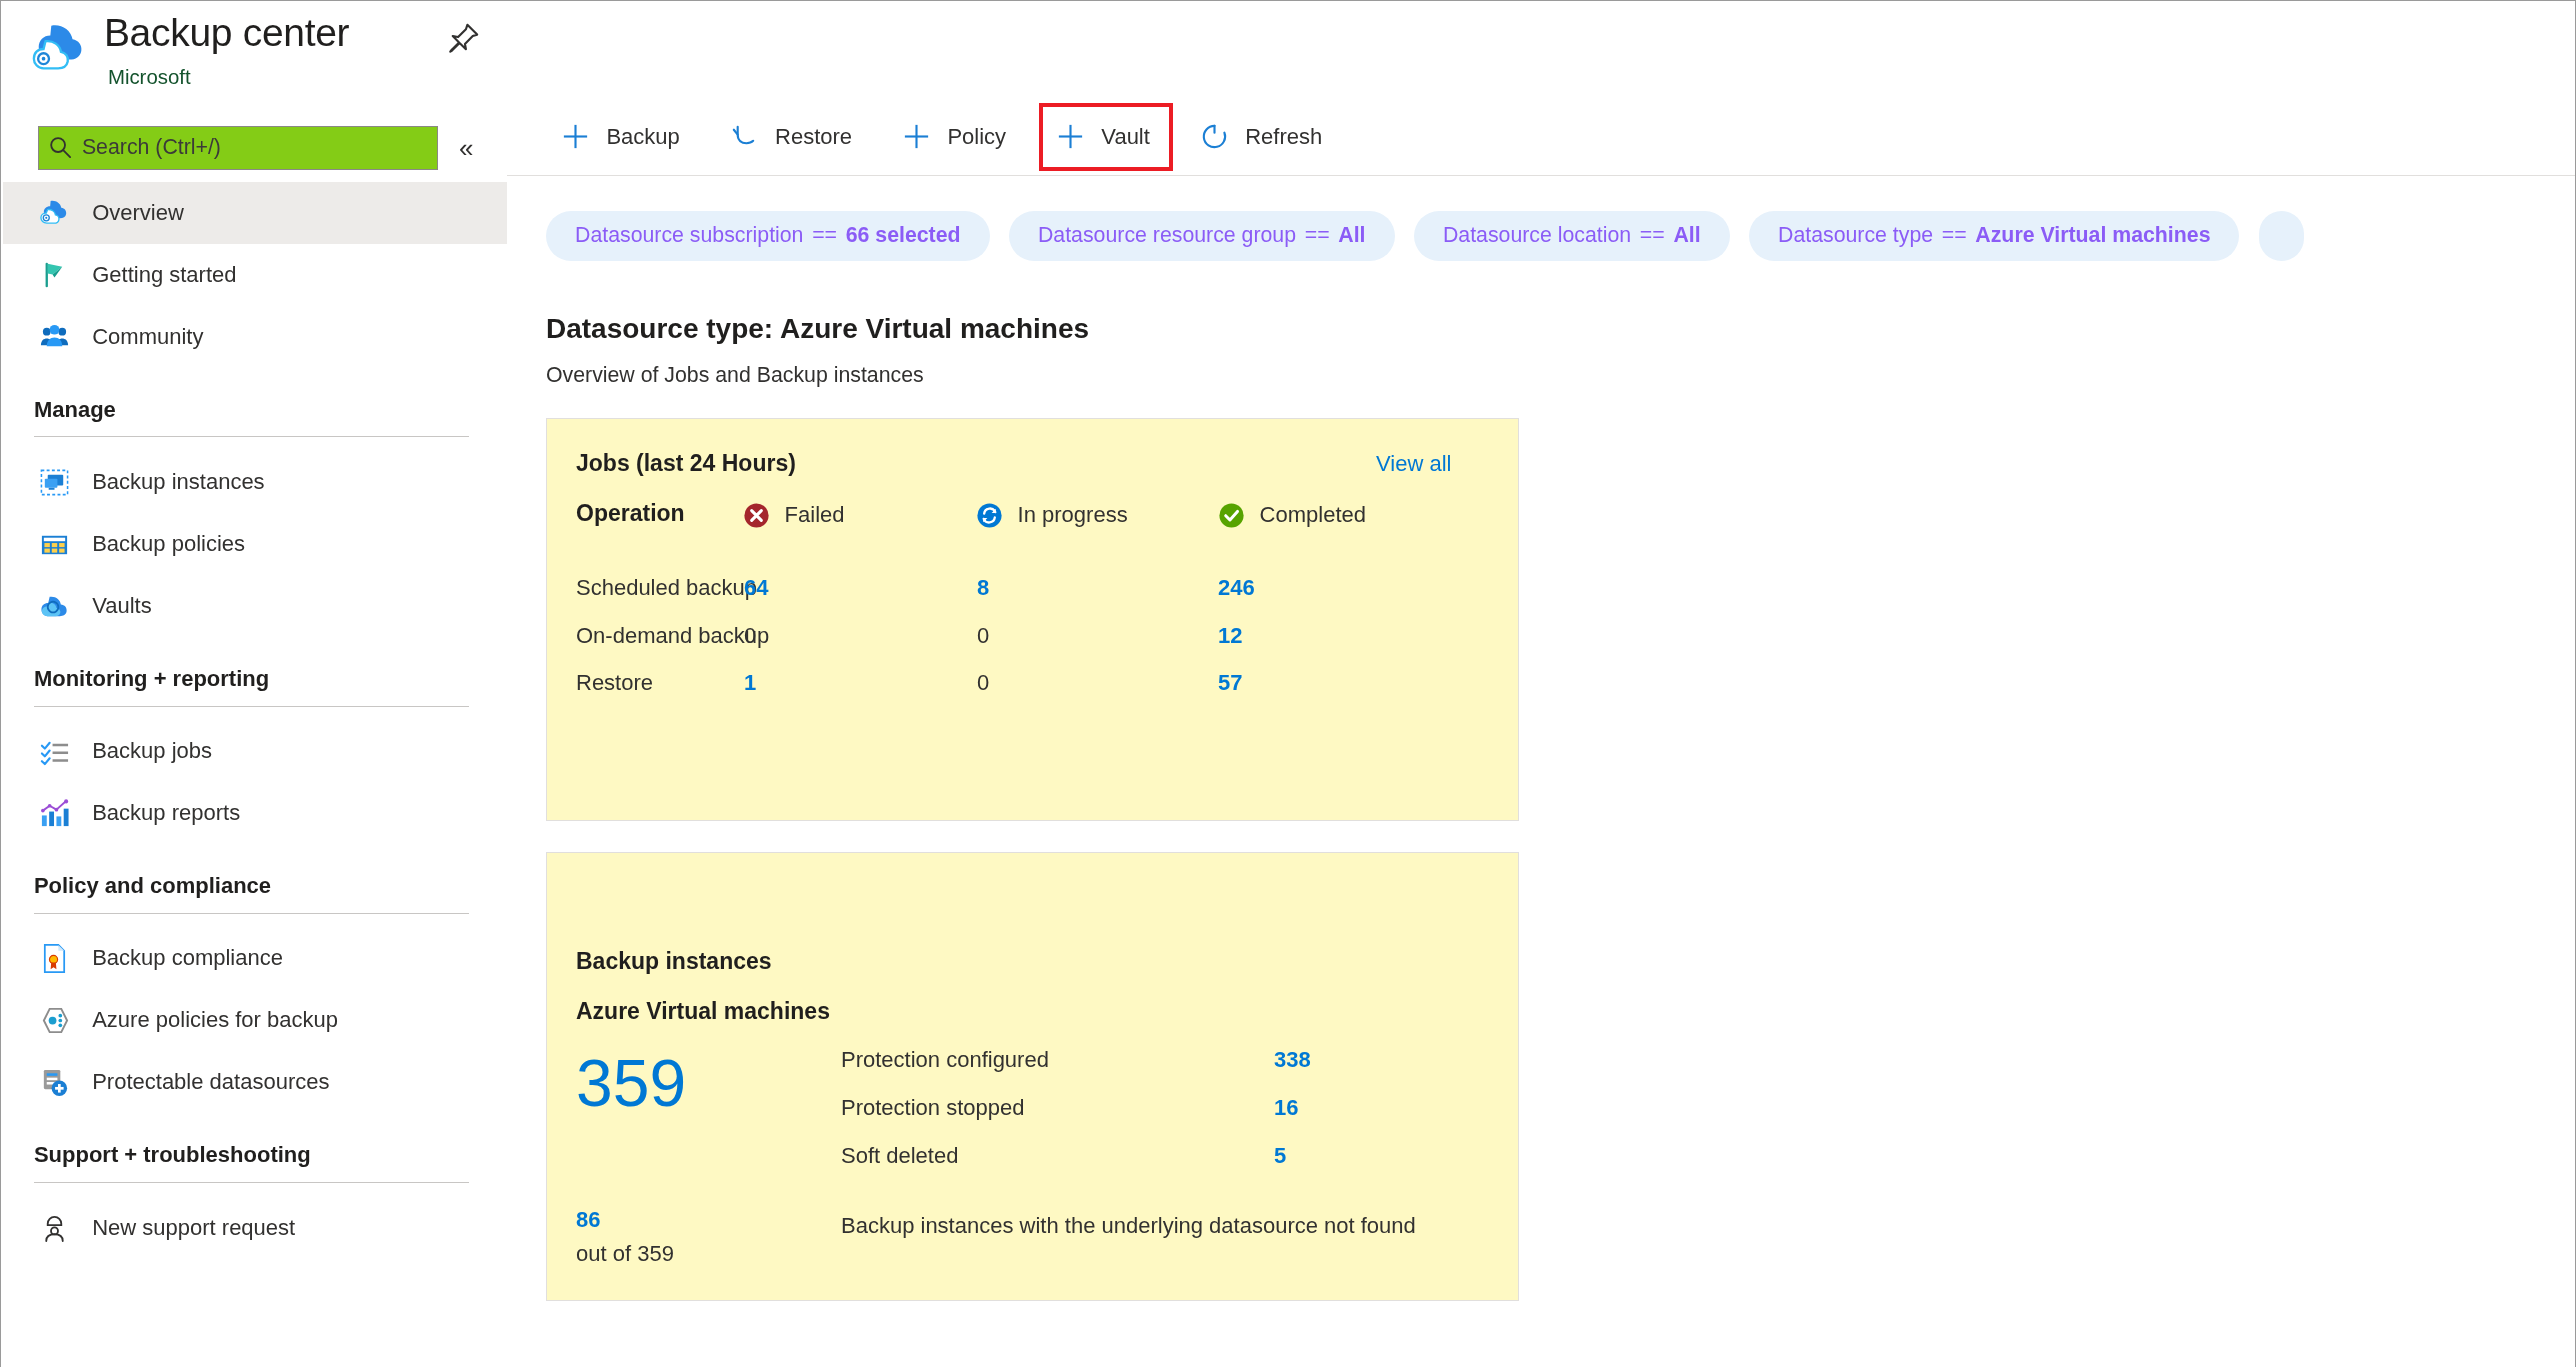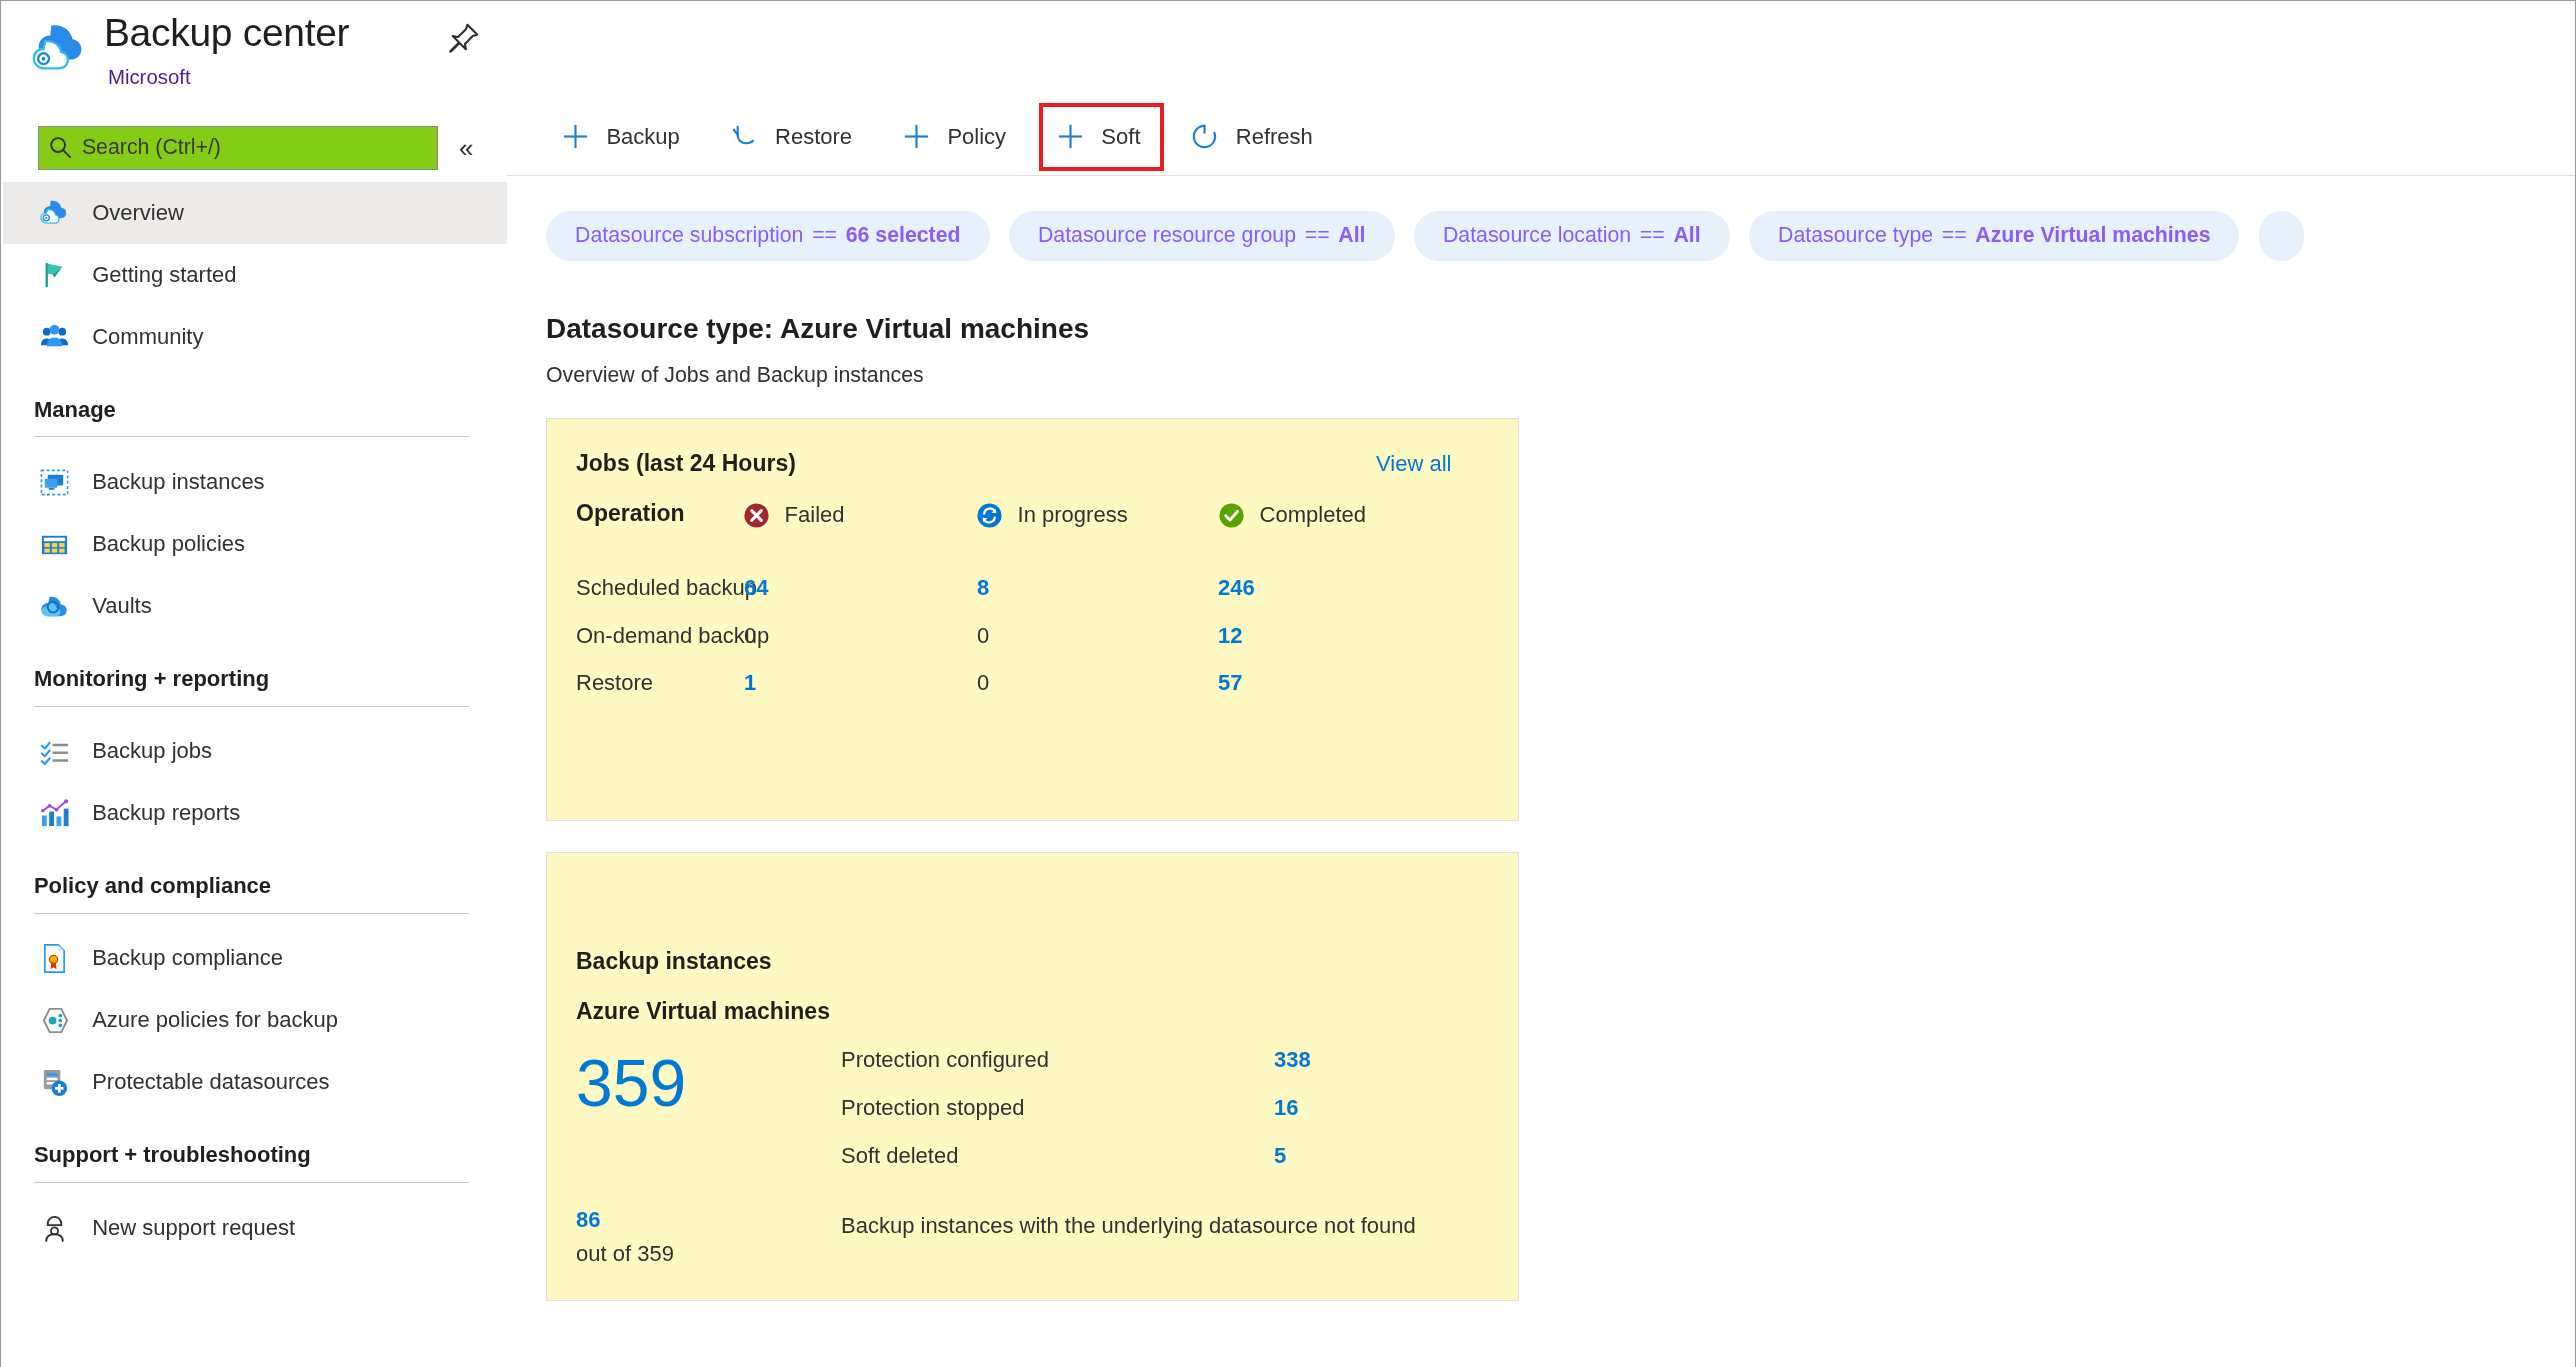--- a/index.html
+++ b/index.html
@@ -41,21 +41,21 @@
     width: 60px; height: 60px;
   }
   .brand-title {
     position: absolute; left: 101px; top: 7.8px;
     font-size: 39px; font-weight: 400;
     color: #201f1e; letter-spacing: -0.3px;
     white-space: nowrap;
   }
   .brand-sub {
     position: absolute; left: 105px; top: 63px;
-    font-size: 20.4px; color: #4c1d95;
+    font-size: 20.4px; color: #14532d;
     white-space: nowrap;
   }
   .pin-btn {
     position: absolute; left: 438px; top: 15.5px;
     width: 43px; height: 43px;
     cursor: pointer;
   }
   .ellipsis-btn {
     position: absolute; left: 502px; top: 17.5px;
     width: 39px; height: 39px;
@@ -554,21 +554,21 @@
         <span class="tb-label">Policy</span>
       </div>
 
       <div class="tb-btn highlighted">
         <span class="tb-icon">
           <svg width="31" height="31" viewBox="0 0 32 32">
             <line x1="16" y1="4" x2="16" y2="28" stroke="#1b7fd4" stroke-width="2.2"></line>
             <line x1="4" y1="16" x2="28" y2="16" stroke="#1b7fd4" stroke-width="2.2"></line>
           </svg>
         </span>
-        <span class="tb-label">Soft</span>
+        <span class="tb-label">Vault</span>
       </div>
 
       <div class="tb-btn">
         <span class="tb-icon">
           <svg width="31" height="31" viewBox="0 0 32 32">
             <path d="M16 5 A11 11 0 1 0 26.2 12" fill="none" stroke="#1b7fd4" stroke-width="2.2" stroke-linecap="round"></path>
             <path d="M16 5 L16 12" fill="none" stroke="#1b7fd4" stroke-width="2.2" stroke-linecap="round"></path>
           </svg>
         </span>
         <span class="tb-label">Refresh</span>

